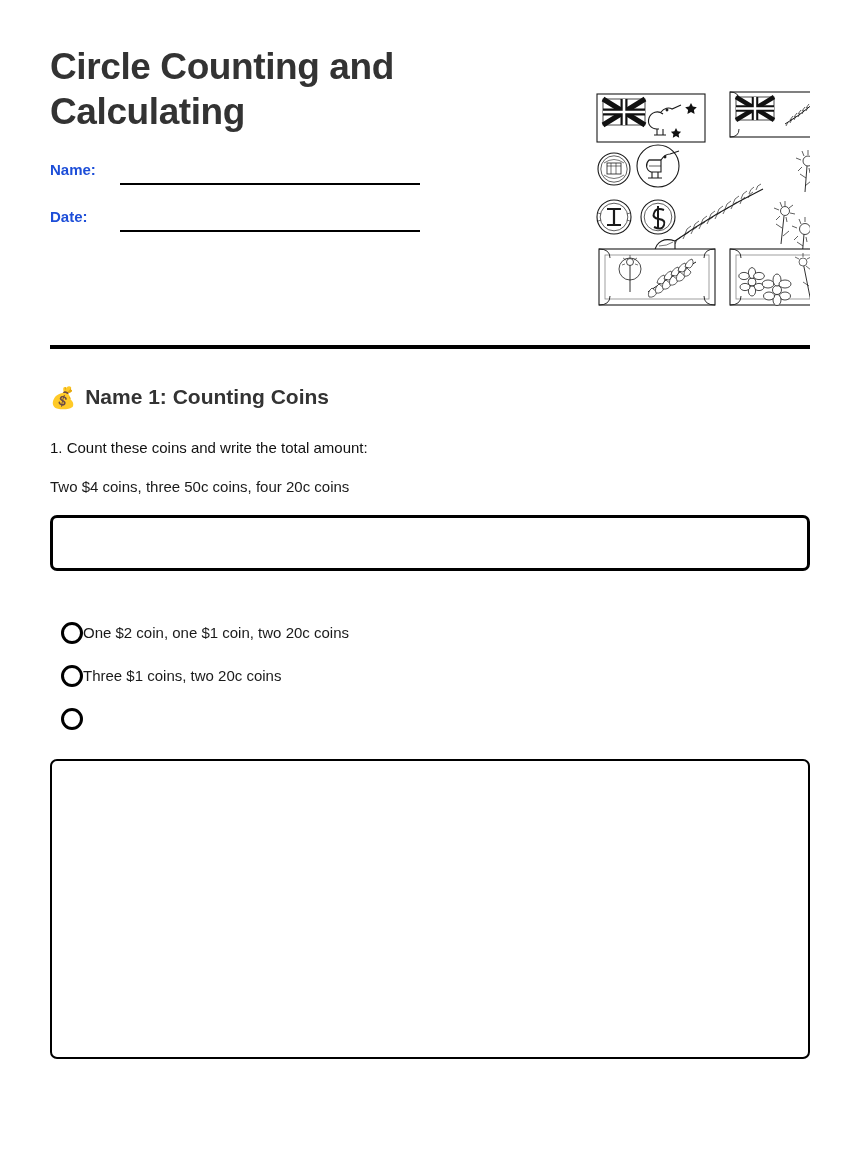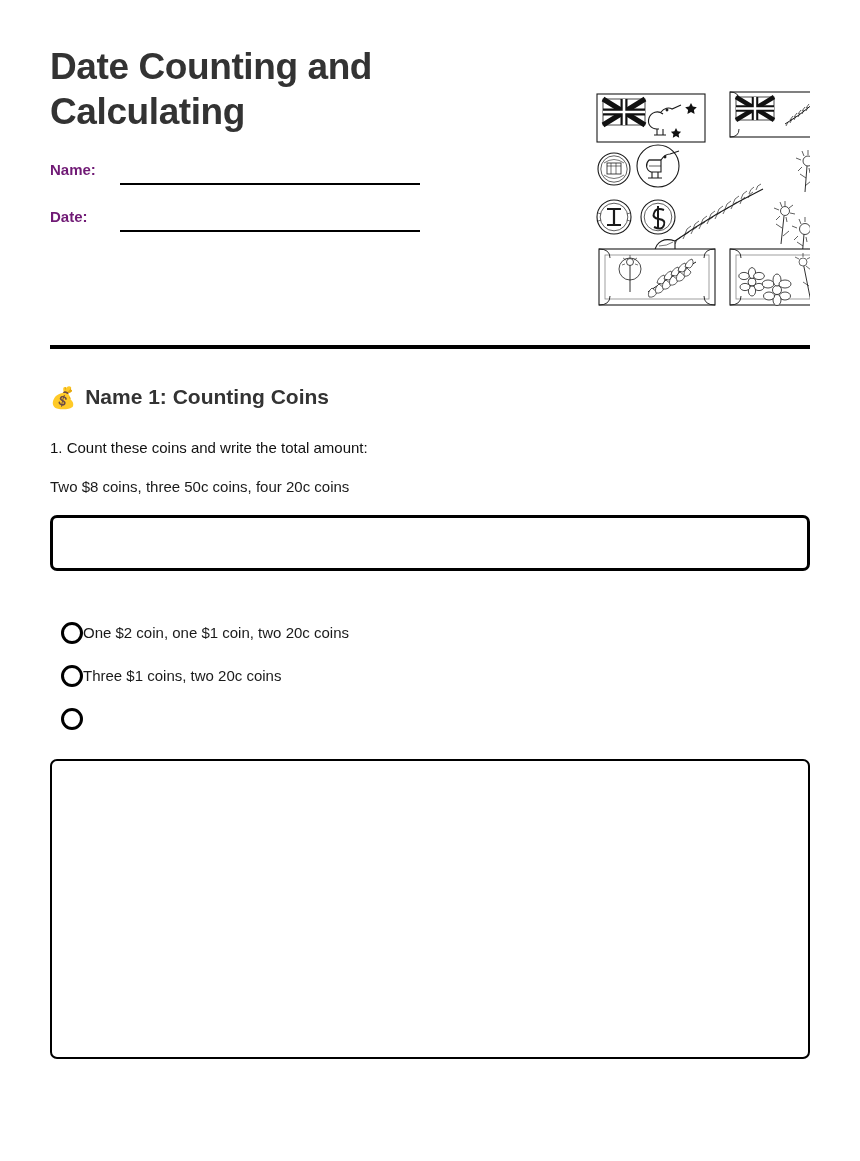--- a/index.html
+++ b/index.html
@@ -55,21 +55,21 @@
   .field-row {
     position: relative;
     height: 47px;
   }
   .field-label {
     position: absolute;
     left: 0;
     top: 0;
     font-size: 15px;
     font-weight: bold;
-    color: #701a75;
+    color: #1d4ed8;
   }
   .field-line {
     position: absolute;
     left: 70px;
     top: 22px;
     width: 300px;
     border-bottom: 2px solid #000000;
   }
 
   
@@ -173,21 +173,21 @@
   }
 </style>
 </head>
 <body>
 
 <div class="page">
 
   <div class="header">
 
     <div class="title-block">
-      <h1 class="doc-title">Date Counting and Calculating</h1>
+      <h1 class="doc-title">Circle Counting and Calculating</h1>
     </div>
 
     <div class="field-rows">
       <div class="field-row">
         <span class="field-label">Name:</span>
         <span class="field-line"></span>
       </div>
       <div class="field-row">
         <span class="field-label">Date:</span>
         <span class="field-line"></span>
@@ -375,21 +375,21 @@
   <div class="divider"></div>
 
   <div class="content">
 
     <h2 class="section-heading">
       <span class="section-emoji">💰</span>
       <span>Name 1: Counting Coins</span>
     </h2>
 
     <p class="question">1. Count these coins and write the total amount:</p>
-    <p class="prompt-text">Two $8 coins, three 50c coins, four 20c coins</p>
+    <p class="prompt-text">Two $4 coins, three 50c coins, four 20c coins</p>
     <div class="answer-box"></div>
 
     <ul class="choices">
       <li class="choice">
         <span class="choice-bubble"></span>
         <span class="choice-label">One $2 coin, one $1 coin, two 20c coins</span>
       </li>
       <li class="choice">
         <span class="choice-bubble"></span>
         <span class="choice-label">Three $1 coins, two 20c coins</span>

